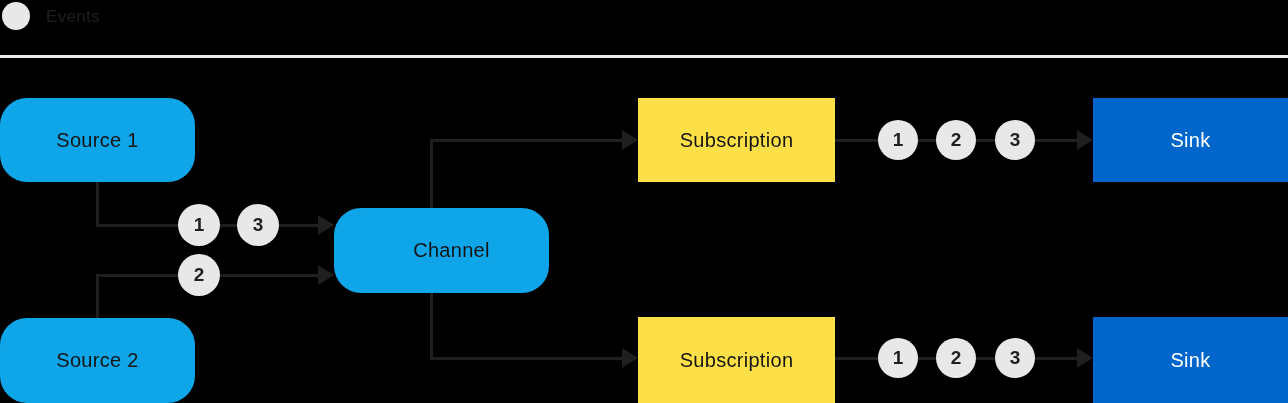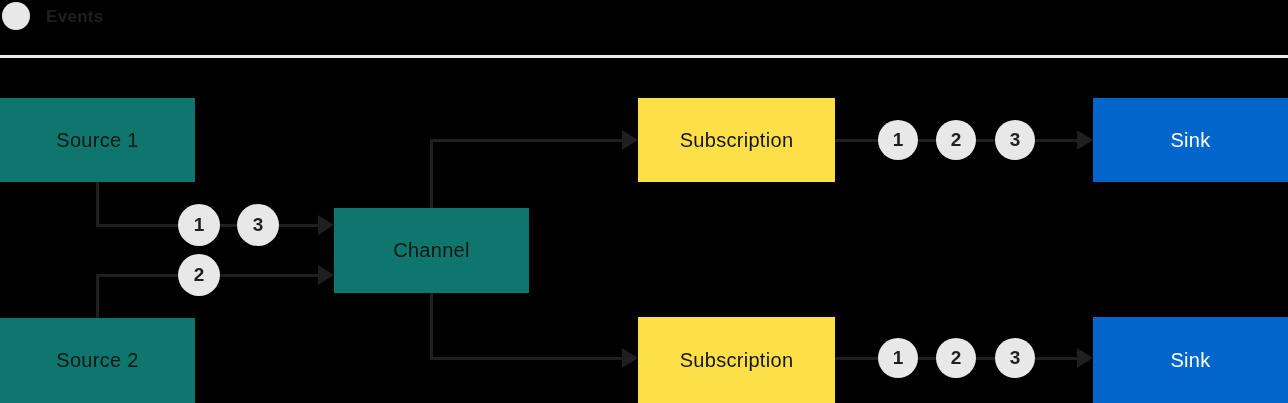--- a/index.html
+++ b/index.html
@@ -21,48 +21,48 @@
     position: absolute;
     left: 2px; top: 2px;
     width: 28px; height: 28px;
     border-radius: 50%;
     background: #e8e8e8;
   }
   .legend-label {
     position: absolute;
     left: 46px; top: 7px;
     font-size: 17px;
-    font-weight: 700;
+    font-weight: 400;
     letter-spacing: 0.3px;
     color: #1f1f1f;
   }
   .divider {
     position: absolute;
     left: 0; top: 55px;
     width: 1288px; height: 3px;
     background: #ededed;
   }
 
   
   .node {
     position: absolute;
     display: flex;
     align-items: center;
     justify-content: center;
     font-size: 20px;
     letter-spacing: 0.3px;
     color: #151515;
   }
-  .node.gray  { background: #0f766e; }
+  .node.gray  { background: #0ea5e9; border-radius: 27px; }
   .node.lblue { background: #fde047; }
   .node.blue  { background: #0066cc; color: #ffffff; justify-content: center; }
 
   #src1       { left: 0;      top: 98px;  width: 195px; height: 84px; }
   #src2       { left: 0;      top: 318px; width: 195px; height: 85px; }
-  #channel    { left: 334px;  top: 208px; width: 195px; height: 85px; }
+  #channel    { left: 334px;  top: 208px; width: 195px; height: 85px; padding-left: 20px; }
   #subTop     { left: 638px;  top: 98px;  width: 197px; height: 84px; }
   #subBottom  { left: 638px;  top: 317px; width: 197px; height: 86px; }
   #sinkTop    { left: 1093px; top: 98px;  width: 195px; height: 84px; }
   #sinkBottom { left: 1093px; top: 317px; width: 195px; height: 86px; }
 
   
   .line { position: absolute; background: #1f1f1f; }
   #l1v { left: 96px;  top: 182px; width: 3px;   height: 45px; }
   #l1h { left: 96px;  top: 224px; width: 223px; height: 3px;  }
   #l2v { left: 96px;  top: 274px; width: 3px;   height: 44px; }

